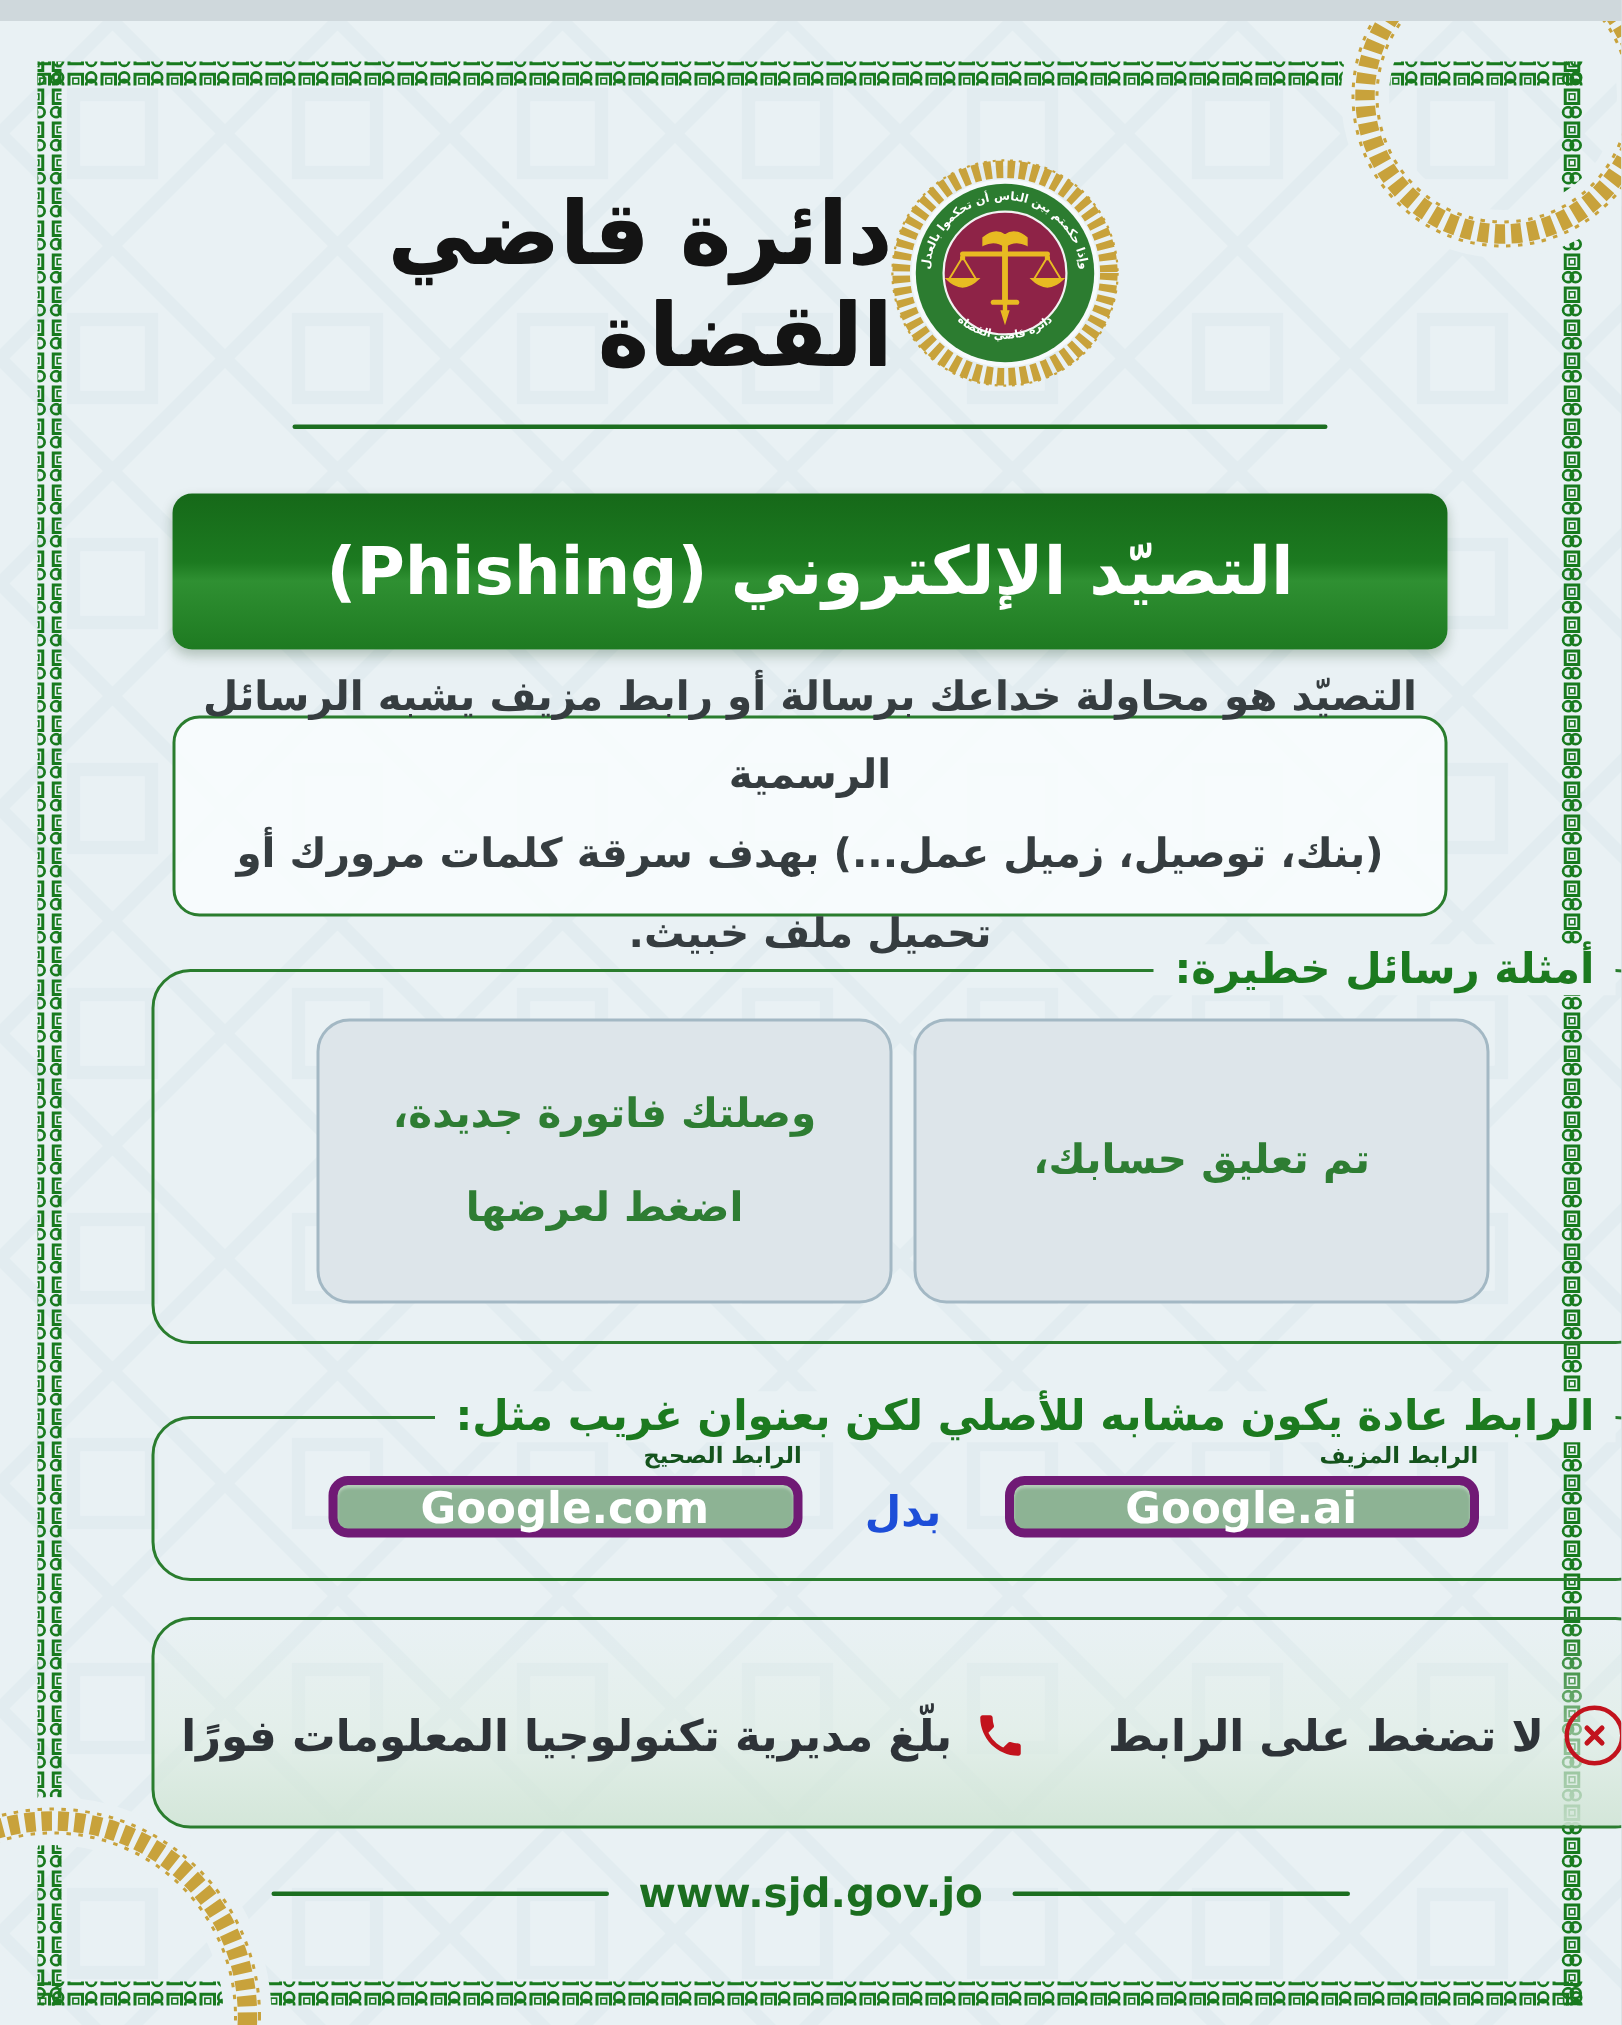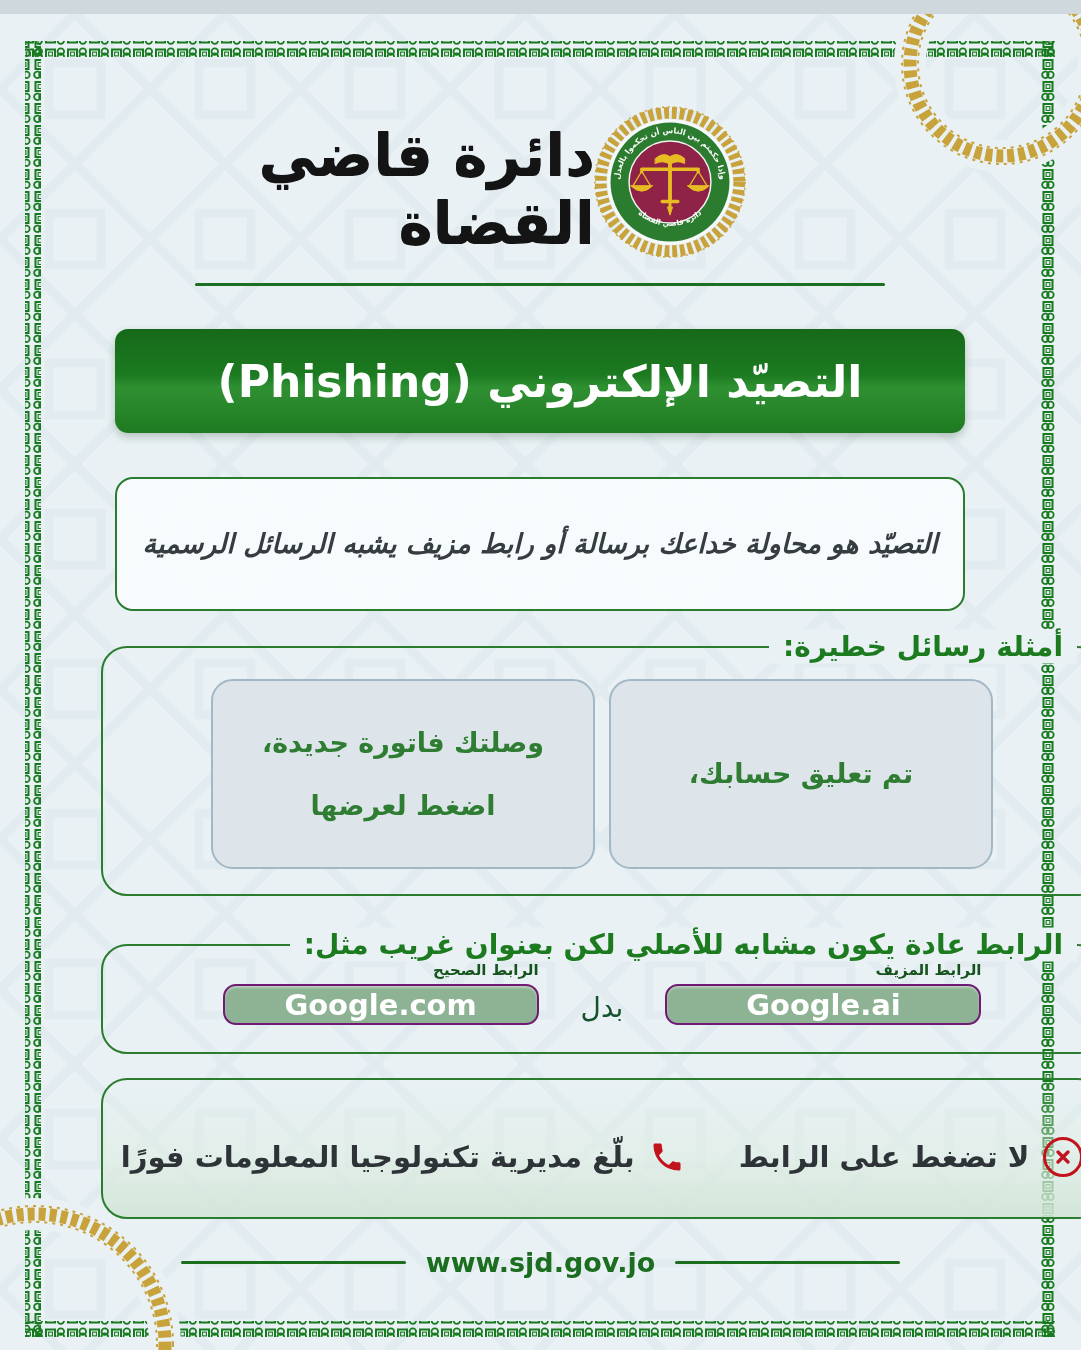--- a/index.html
+++ b/index.html
@@ -25,21 +25,21 @@
     border-radius:13px;display:flex;align-items:center;justify-content:center;
     background:linear-gradient(180deg,#166919 0%,#1c7a20 44%,#2f9032 56%,#1e7a21 100%);
     box-shadow:0 4px 8px rgba(20,60,25,.25);
     color:#ffffff;font-size:44px;font-weight:700;direction:rtl;
   }
   
   .intro-box{
     position:absolute;top:463px;left:115px;width:846px;height:130px;
     border:2px solid #2a7d2e;border-radius:18px;background:rgba(247,252,253,.93);
     display:flex;flex-direction:column;align-items:center;justify-content:center;
-    direction:rtl;text-align:center;color:#363d40;font-size:27px;font-weight:700;line-height:1.95;font-style:italic;
+    direction:rtl;text-align:center;color:#363d40;font-size:27px;font-weight:700;line-height:1.95;
   }
   
   .fieldset{
     position:absolute;left:101px;width:1002px;
     border:2px solid #2a7d2e;border-radius:26px;box-sizing:border-box;
   }
   .legend{
     position:absolute;top:0;right:24px;transform:translateY(-55%);
     background:#e9f1f4;padding:0 14px;direction:rtl;white-space:nowrap;
     color:#1c7a1f;font-size:28px;font-weight:700;line-height:1.2;
@@ -54,26 +54,26 @@
   }
   #links{top:930px;height:110px;}
   .links-row{
     position:absolute;top:15px;left:0;right:0;
     display:flex;direction:rtl;justify-content:center;align-items:flex-start;gap:42px;
   }
   .link-group{display:flex;flex-direction:column;width:316px;}
   .link-label{font-size:15px;font-weight:700;color:#14531c;margin-bottom:5px;direction:rtl;}
   .pill{
     width:100%;height:41px;box-sizing:border-box;border-radius:13px;
-    background:#8db394;border:2px solid #701a75;
+    background:#8db394;border:6px solid #701a75;
     box-shadow:inset 0 2px 2px rgba(255,255,255,.35);
     display:flex;align-items:center;justify-content:center;
     color:#ffffff;font-size:29px;font-weight:700;
   }
-  .middle-word{font-size:28px;font-weight:400;color:#14532d;margin-top:30px;direction:rtl;}
+  .middle-word{font-size:28px;font-weight:700;color:#1d4ed8;margin-top:30px;direction:rtl;}
   #actions{
     top:1064px;height:141px;
     background:linear-gradient(180deg,rgba(255,255,255,0) 0%,rgba(222,237,226,.55) 55%,rgba(209,229,214,.9) 100%);
     display:flex;align-items:center;justify-content:center;
   }
   .actions-row{
     display:flex;direction:rtl;align-items:center;justify-content:center;gap:14px;
     color:#2e3338;font-size:29px;font-weight:700;padding-top:16px;
   }
   .action-item{display:flex;direction:rtl;align-items:center;gap:14px;}
@@ -174,20 +174,21 @@
   </svg>
 
   <div class="logo-divider"></div>
 
   <div class="title-banner">
     <span>التصيّد الإلكتروني (Phishing)</span>
   </div>
 
   <div class="intro-box">
     <span>التصيّد هو محاولة خداعك برسالة أو رابط مزيف يشبه الرسائل الرسمية</span>
+    <span>(بنك، توصيل، زميل عمل...) بهدف سرقة كلمات مرورك أو تحميل ملف خبيث.</span>
   </div>
 
   <div class="fieldset" id="examples">
     <div class="legend">أمثلة رسائل خطيرة:</div>
     <div class="cards">
       <div class="card">
         <span>تم تعليق حسابك،</span>
       </div>
       <div class="card">
         <span>وصلتك فاتورة جديدة،</span>

